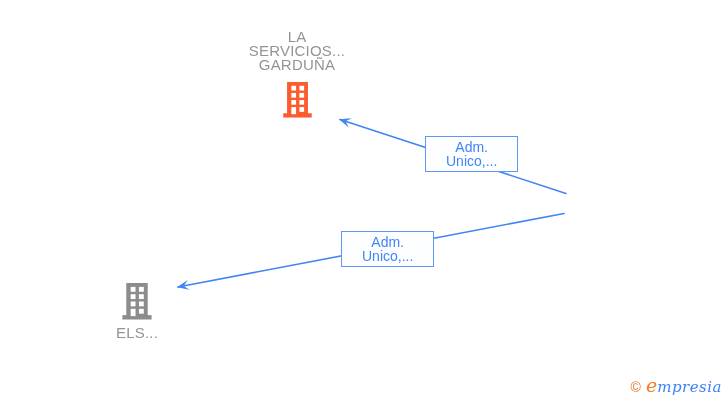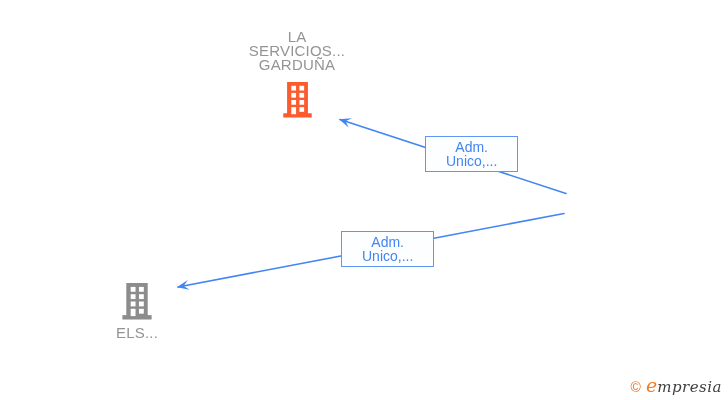--- a/index.html
+++ b/index.html
@@ -59,21 +59,21 @@
     color: #E87425;
     font-size: 14px;
     margin-right: 5px;
     font-weight: 400;
   }
   .brand .brand-script {
     font-family: "DejaVu Serif", serif;
     font-style: italic;
   }
   .brand .brand-e { color: #F07C26; font-size: 19px; line-height: 18px; }
-  .brand .brand-rest { color: #404040; font-size: 15px; letter-spacing: 0.5px; }
+  .brand .brand-rest { color: #3b82f6; font-size: 15px; letter-spacing: 0.5px; }
 </style>
 </head>
 <body>
 
 <div class="canvas">
 
   <svg class="edges-layer" viewBox="0 0 728 400" xmlns="http://www.w3.org/2000/svg">
     <defs>
       <marker id="ah" viewBox="0 0 12 12" refX="11" refY="6" markerWidth="13" markerHeight="13" orient="auto" markerUnits="userSpaceOnUse">
         <path d="M12,6 L1,1.4 L5.6,6 L1,10.6 Z" fill="#4285F4"></path>

